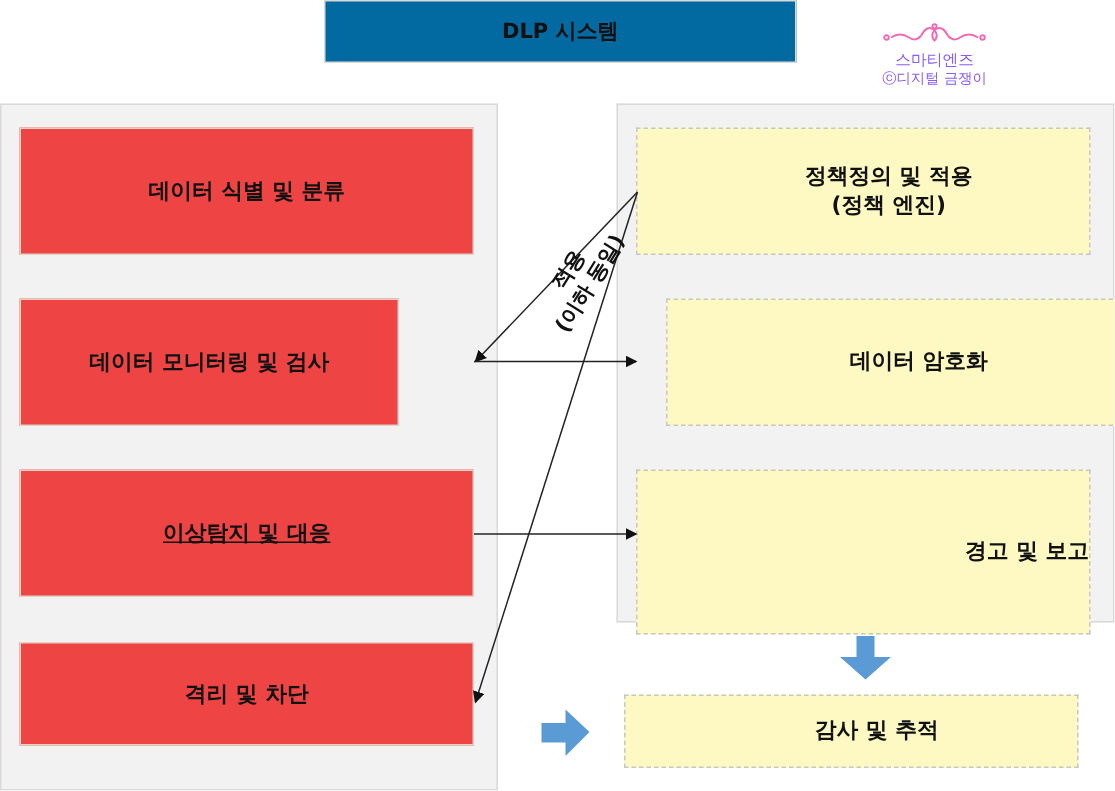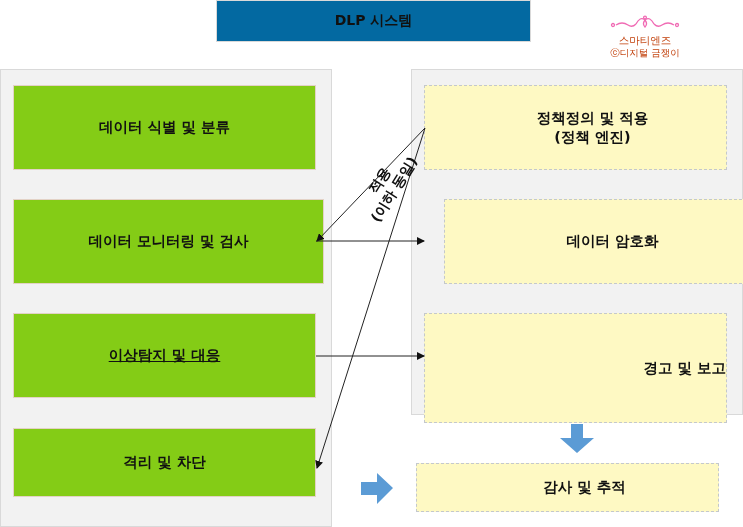--- a/index.html
+++ b/index.html
@@ -12,31 +12,31 @@
     .title-box {
       left: 216px; top: 0; width: 315px; height: 42px;
       background: #0369a1; border: 1px solid #d9d9d9;
       display: flex; align-items: center; justify-content: center;
       font-weight: bold; font-size: 14px; color: #111;
     }
     .panel { background: #f2f2f2; border: 1px solid #d9d9d9; }
     .panel-left { left: 0; top: 69px; width: 332px; height: 458px; }
     .panel-right { left: 411px; top: 69px; width: 332px; height: 346px; }
     .box-peach {
-      background: #84cc16; border: 1px solid #e3d2c6;
+      background: #ef4444; border: 1px solid #e3d2c6;
       display: flex; align-items: center; justify-content: center; text-align: center;
       font-weight: bold; font-size: 14.5px; color: #111;
     }
     .box-blue {
       background: #fef9c3; border: 1px dashed #c4c8cc;
       display: flex; align-items: center; justify-content: center; text-align: center;
       font-weight: bold; font-size: 14.5px; color: #111; line-height: 1.25; padding-left: 34px;
     }
     .box-blue span { white-space: pre-line; }
-    .logo { left: 600px; top: 14px; width: 90px; text-align: center; color: #c2410c; }
+    .logo { left: 578px; top: 14px; width: 90px; text-align: center; color: #8b5cf6; }
     .logo-name { font-size: 10.5px; line-height: 13px; margin-top: 1px; }
     .logo-sub { font-size: 9.5px; line-height: 12px; }
     svg.overlay { position: absolute; left: 0; top: 0; }
     .rot-label {
       left: 332px; top: 160px; width: 110px; height: 50px;
       transform: rotate(-58deg);
       display: flex; flex-direction: column; align-items: center; justify-content: center;
       font-weight: bold; font-size: 14px; color: #111; line-height: 17px;
     }
   </style>
@@ -62,21 +62,21 @@
   <div class="logo-name">스마티엔즈</div>
   <div class="logo-sub">ⓒ디지털 금쟁이</div>
 </div>
 
 <div class="abs panel panel-left"></div>
 <div class="abs panel panel-right"></div>
 
 <div class="abs box-peach" style="left:13px;top:85px;width:303px;height:85px;">
   <span>데이터 식별 및 분류</span>
 </div>
-<div class="abs box-peach" style="left:13px;top:199px;width:311px;height:85px;">
+<div class="abs box-peach" style="left:13px;top:199px;width:253px;height:85px;">
   <span>데이터 모니터링 및 검사</span>
 </div>
 <div class="abs box-peach" style="left:13px;top:313px;width:303px;height:85px;text-decoration:underline;">
   <span>이상탐지 및 대응</span>
 </div>
 <div class="abs box-peach" style="left:13px;top:428px;width:303px;height:69px;">
   <span>격리 및 차단</span>
 </div>
 
 <div class="abs box-blue" style="left:424px;top:85px;width:303px;height:85px;">

